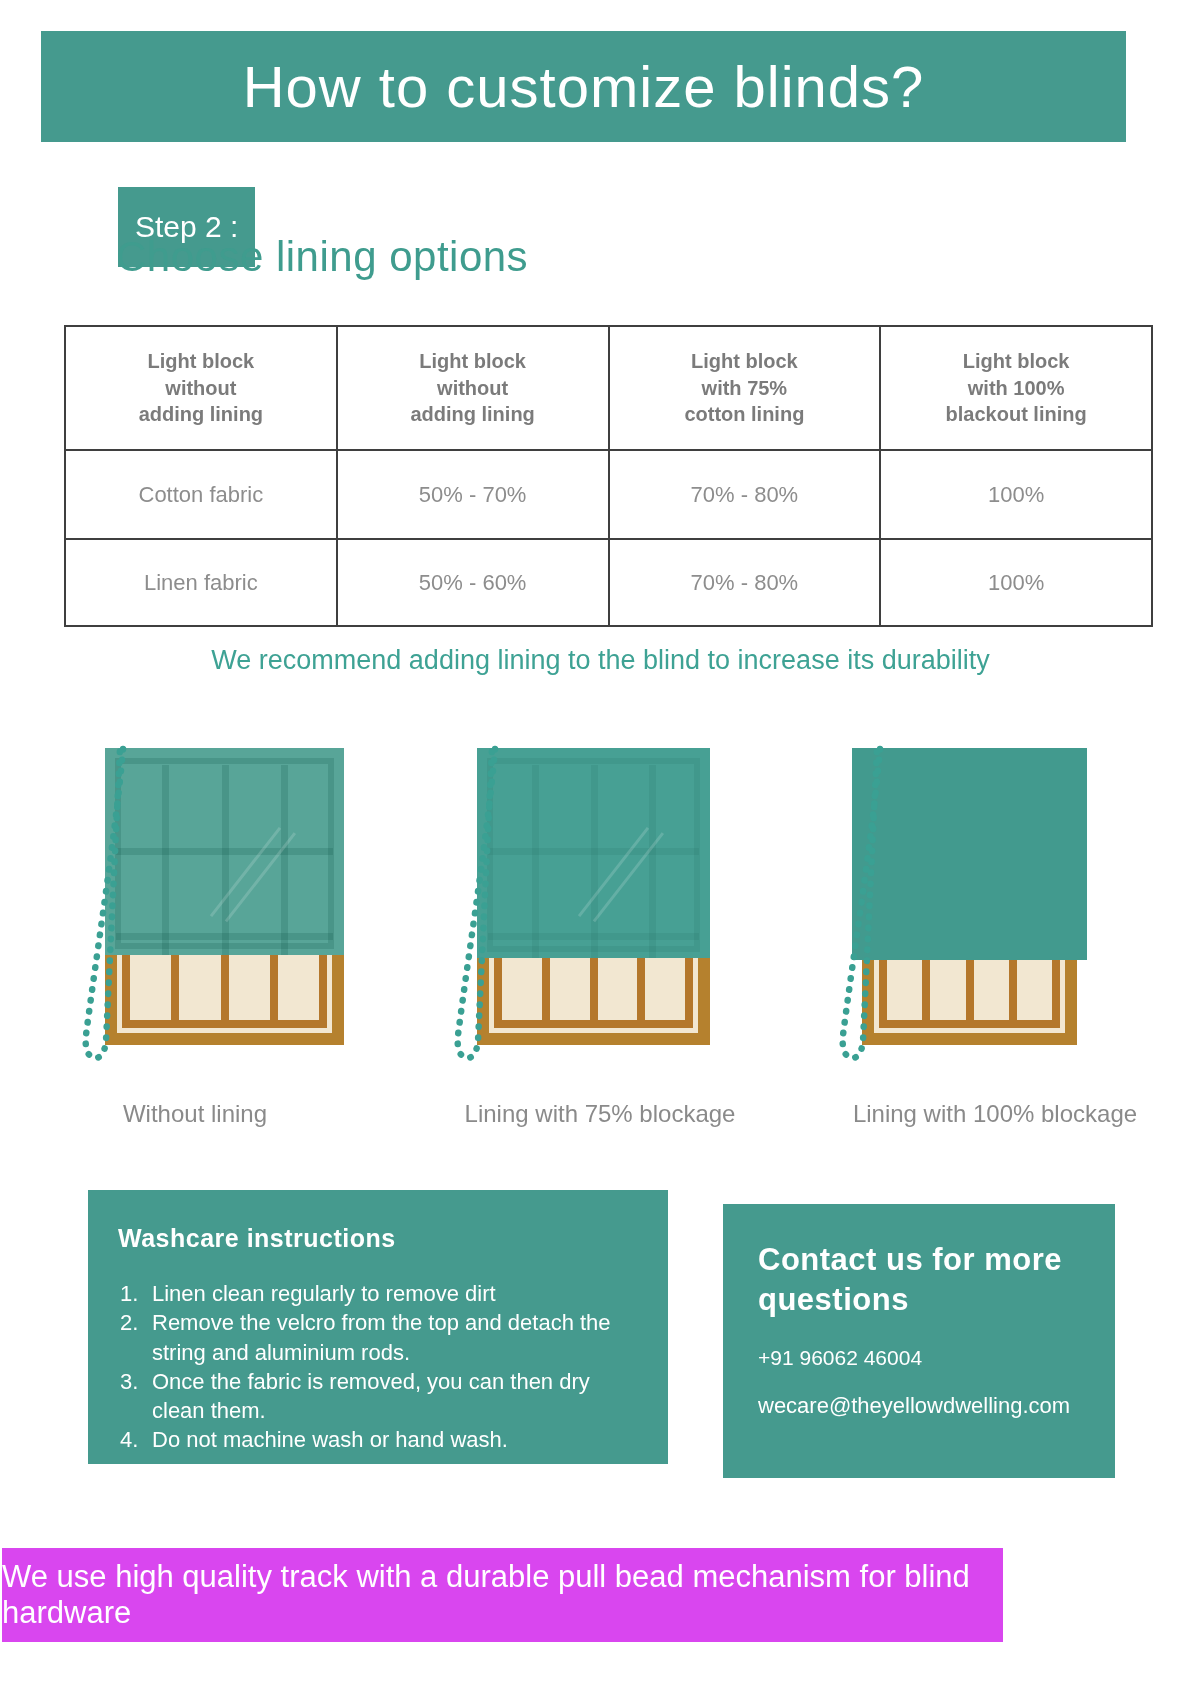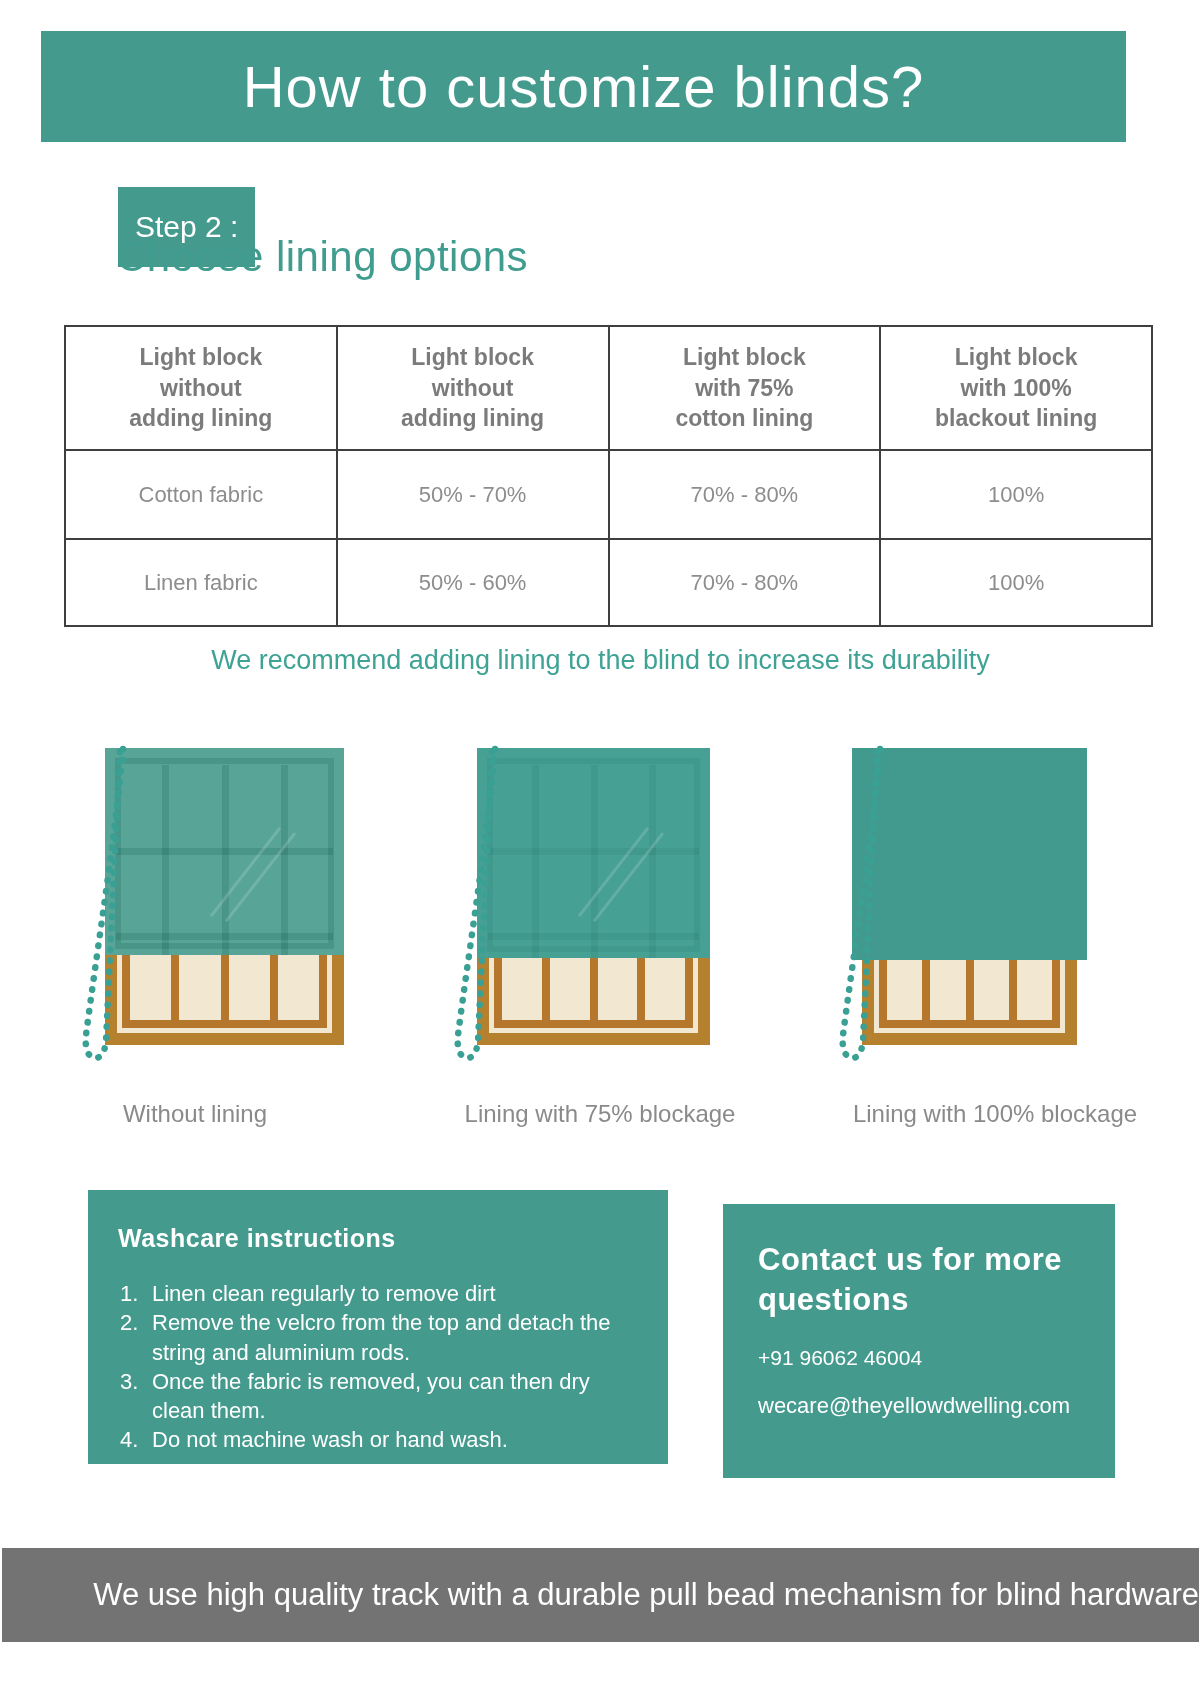--- a/index.html
+++ b/index.html
@@ -13,21 +13,21 @@
 
   
   .step-badge{position:absolute;left:118px;top:187px;background:#459a8e;color:#fff;
               font-size:30px;line-height:48px;height:48px;padding:16px 17px;}
   .step-heading{position:absolute;left:116px;top:233px;margin:0;color:#3f9c8e;
                 font-size:42px;font-weight:400;letter-spacing:0.5px;}
 
   
   .options-table{position:absolute;left:64px;top:325px;width:1089px;border-collapse:collapse;table-layout:fixed;}
   .options-table th,.options-table td{border:2px solid #3f3f3f;text-align:center;vertical-align:middle;}
-  .options-table th{height:120px;font-size:23px;font-weight:bold;color:#7b7b7b;
+  .options-table th{height:120px;font-size:20px;font-weight:bold;color:#7b7b7b;
                     line-height:1.32;white-space:pre-line;}
   .options-table td{font-size:22px;color:#8d8d8d;font-weight:400;}
   .options-table tr.r1 td{height:85px;}
   .options-table tr.r2 td{height:83px;}
 
   
   .recommendation{position:absolute;left:0;top:645px;width:1201px;margin:0;text-align:center;
                   color:#3ea294;font-size:27px;}
 
   
@@ -68,21 +68,21 @@
   .washcare-list li{position:relative;padding-left:34px;counter-increment:wc;}
   .washcare-list li::before{content:counter(wc) ".";position:absolute;left:2px;}
 
   .contact-box{position:absolute;left:723px;top:1190px;width:392px;height:274px;background:#459a8e;
                color:#ffffff;box-sizing:border-box;padding:36px 30px 0 35px;margin-top:14px;}
   .contact-box h3{margin:0;font-size:31px;font-weight:bold;line-height:1.28;letter-spacing:0.5px;}
   .contact-phone{margin:27px 0 0 0;font-size:21px;}
   .contact-email{margin:23px 0 0 0;font-size:22px;}
 
   
-  .footer-banner{position:absolute;left:2px;top:1548px;width:1197px;height:94px;background:#737373;
+  .footer-banner{position:absolute;left:2px;top:1548px;width:1001px;height:94px;background:#d946ef;
                  display:flex;align-items:center;justify-content:flex-end;}
   .footer-banner p{margin:0;color:#ffffff;font-size:31px;}
 </style>
 </head>
 <body>
 
 <div class="poster">
 
   <header class="banner">
     <h1>How to customize blinds?</h1>

